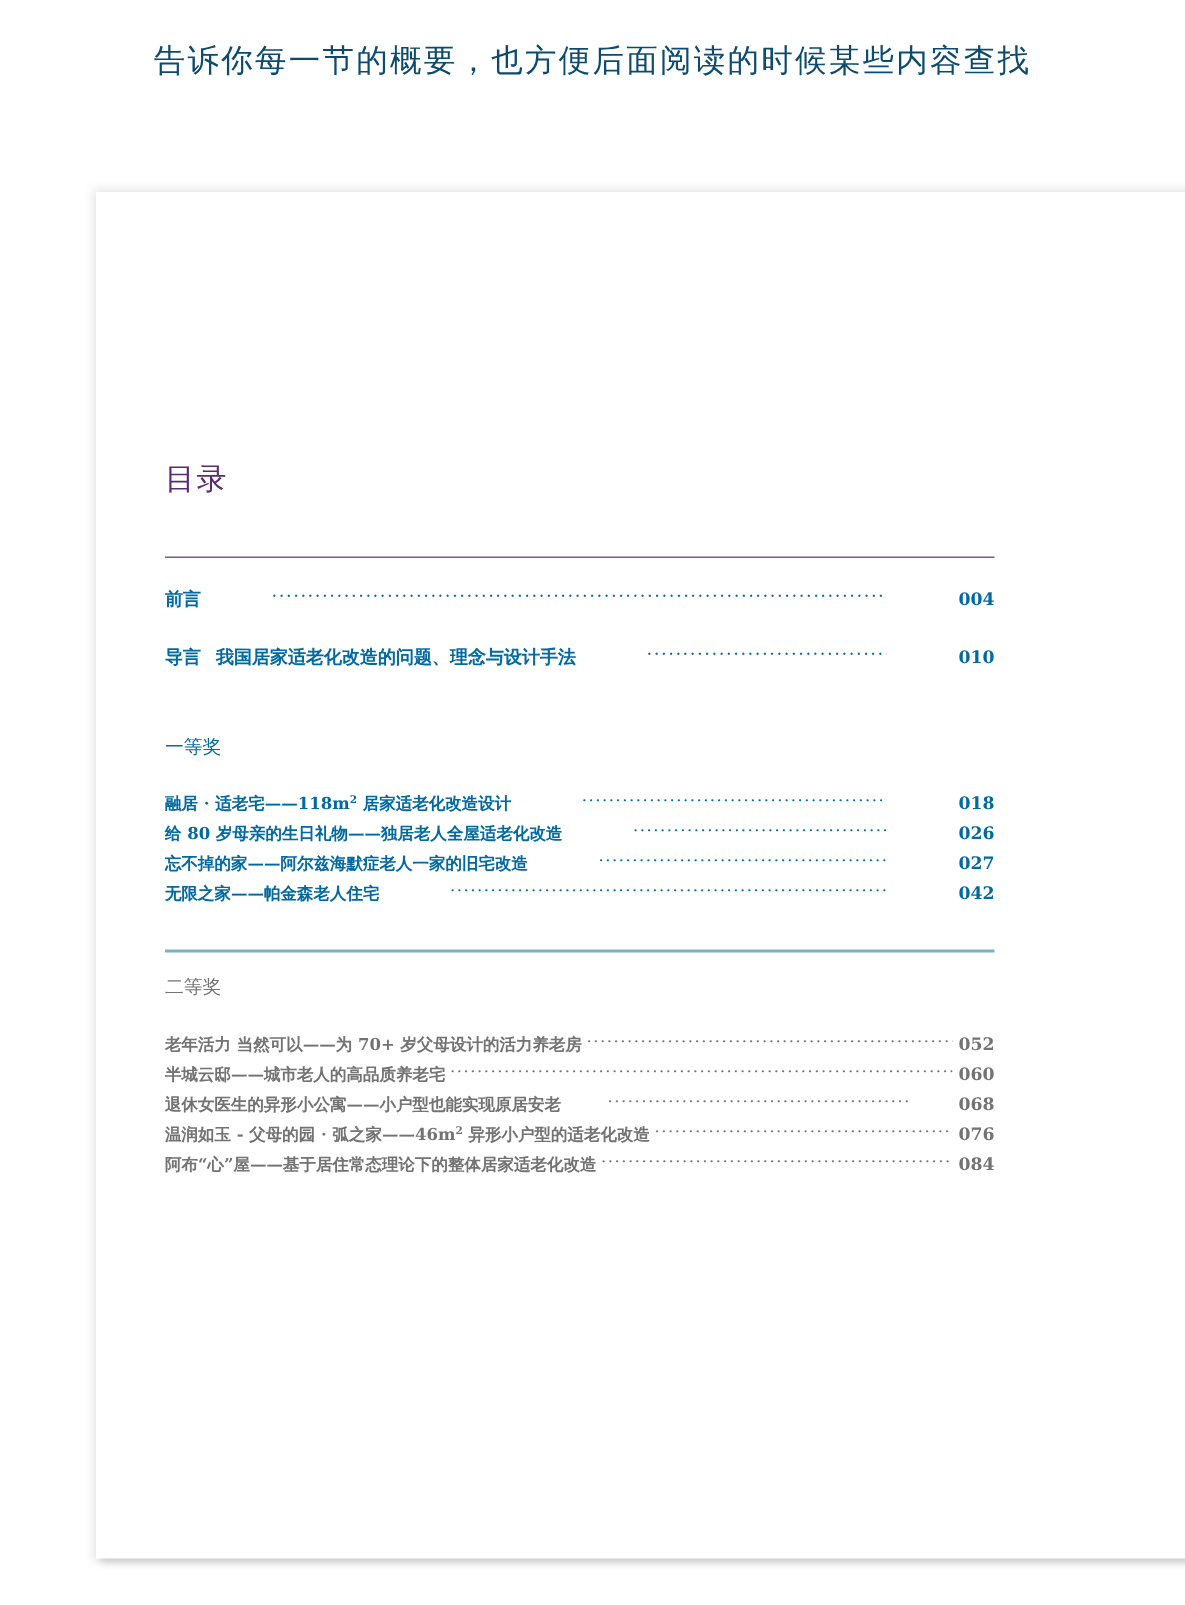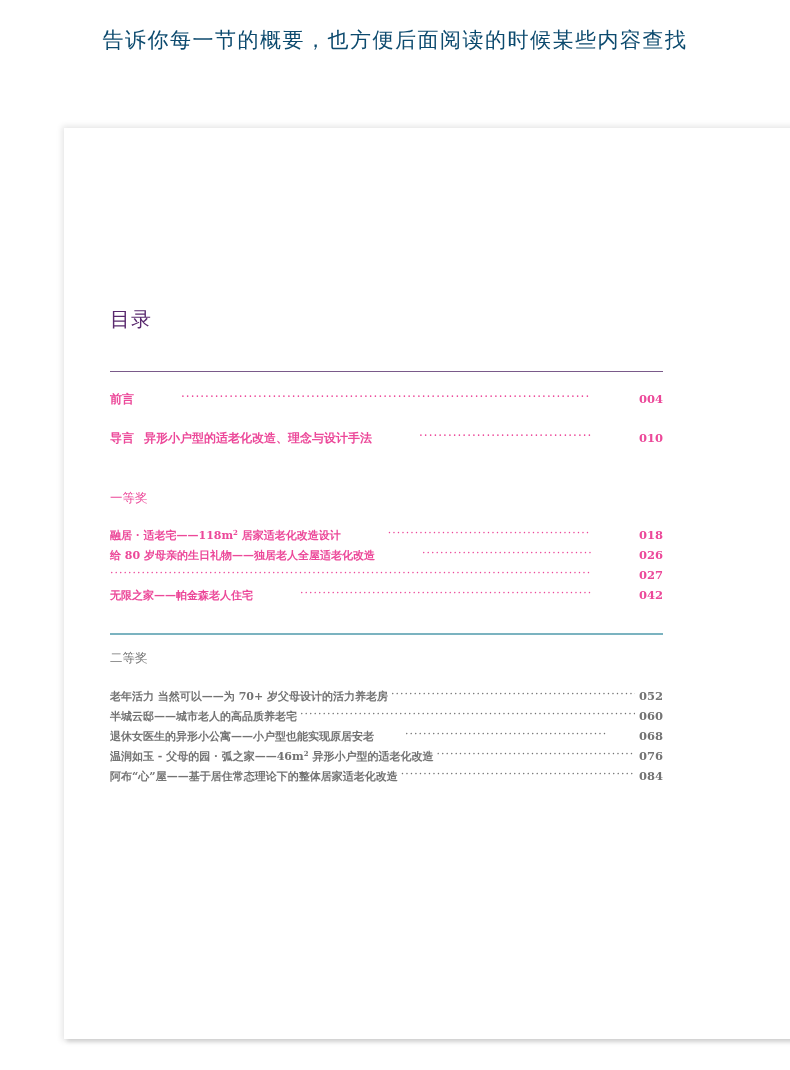--- a/index.html
+++ b/index.html
@@ -32,21 +32,21 @@
     }
     .entry .label { flex: 0 0 auto; padding-right: 3px; }
     .entry .dots {
       flex: 1 1 auto; overflow: hidden; letter-spacing: 1px; font-weight: normal;
       position: relative; top: -2px;
     }
     .entry .dots::before {
       content: "··························································································································································································································";
     }
     .entry .page-num { flex: 0 0 auto; padding-left: 4px; font-size: 11.5px; }
-    .purple-text { color: #ec4899; gap: 44px; }
+    .purple-text { color: #0369a1; gap: 44px; }
     .teal-text { color: #737373; }
     .big-entry { font-size: 12px; }
     .section-head {
       position: absolute; left: 46px; font-size: 12.5px; font-weight: normal;
     }
     sup { font-size: 7px; vertical-align: 4px; }
     .gap { display: inline-block; width: 10px; }
   </style>
 </head>
 <body>
@@ -56,38 +56,39 @@
 <div class="page">
   <div class="toc-title">目录</div>
   <div class="rule purple"></div>
 
   <div class="entry big-entry purple-text" style="top:263px;">
     <span class="label"><span>前言</span></span>
     <span class="dots"></span>
     <span class="page-num">004</span>
   </div>
   <div class="entry big-entry purple-text" style="top:302px;">
-    <span class="label"><span>导言</span><span class="gap"></span><span>异形小户型的适老化改造、理念与设计手法</span></span>
+    <span class="label"><span>导言</span><span class="gap"></span><span>我国居家适老化改造的问题、理念与设计手法</span></span>
     <span class="dots"></span>
     <span class="page-num">010</span>
   </div>
 
   <div class="section-head purple-text" style="top:362px;">一等奖</div>
 
   <div class="entry purple-text" style="top:400px;">
     <span class="label"><span>融居 · 适老宅——118m</span><sup>2</sup><span> 居家适老化改造设计 </span></span>
     <span class="dots"></span>
     <span class="page-num">018</span>
   </div>
   <div class="entry purple-text" style="top:420px;">
     <span class="label">给 80 岁母亲的生日礼物——独居老人全屋适老化改造 </span>
     <span class="dots"></span>
     <span class="page-num">026</span>
   </div>
   <div class="entry purple-text" style="top:440px;">
+    <span class="label">忘不掉的家——阿尔兹海默症老人一家的旧宅改造</span>
     <span class="dots"></span>
     <span class="page-num">027</span>
   </div>
   <div class="entry purple-text" style="top:460px;">
     <span class="label">无限之家——帕金森老人住宅</span>
     <span class="dots"></span>
     <span class="page-num">042</span>
   </div>
 
   <div class="rule teal"></div>

